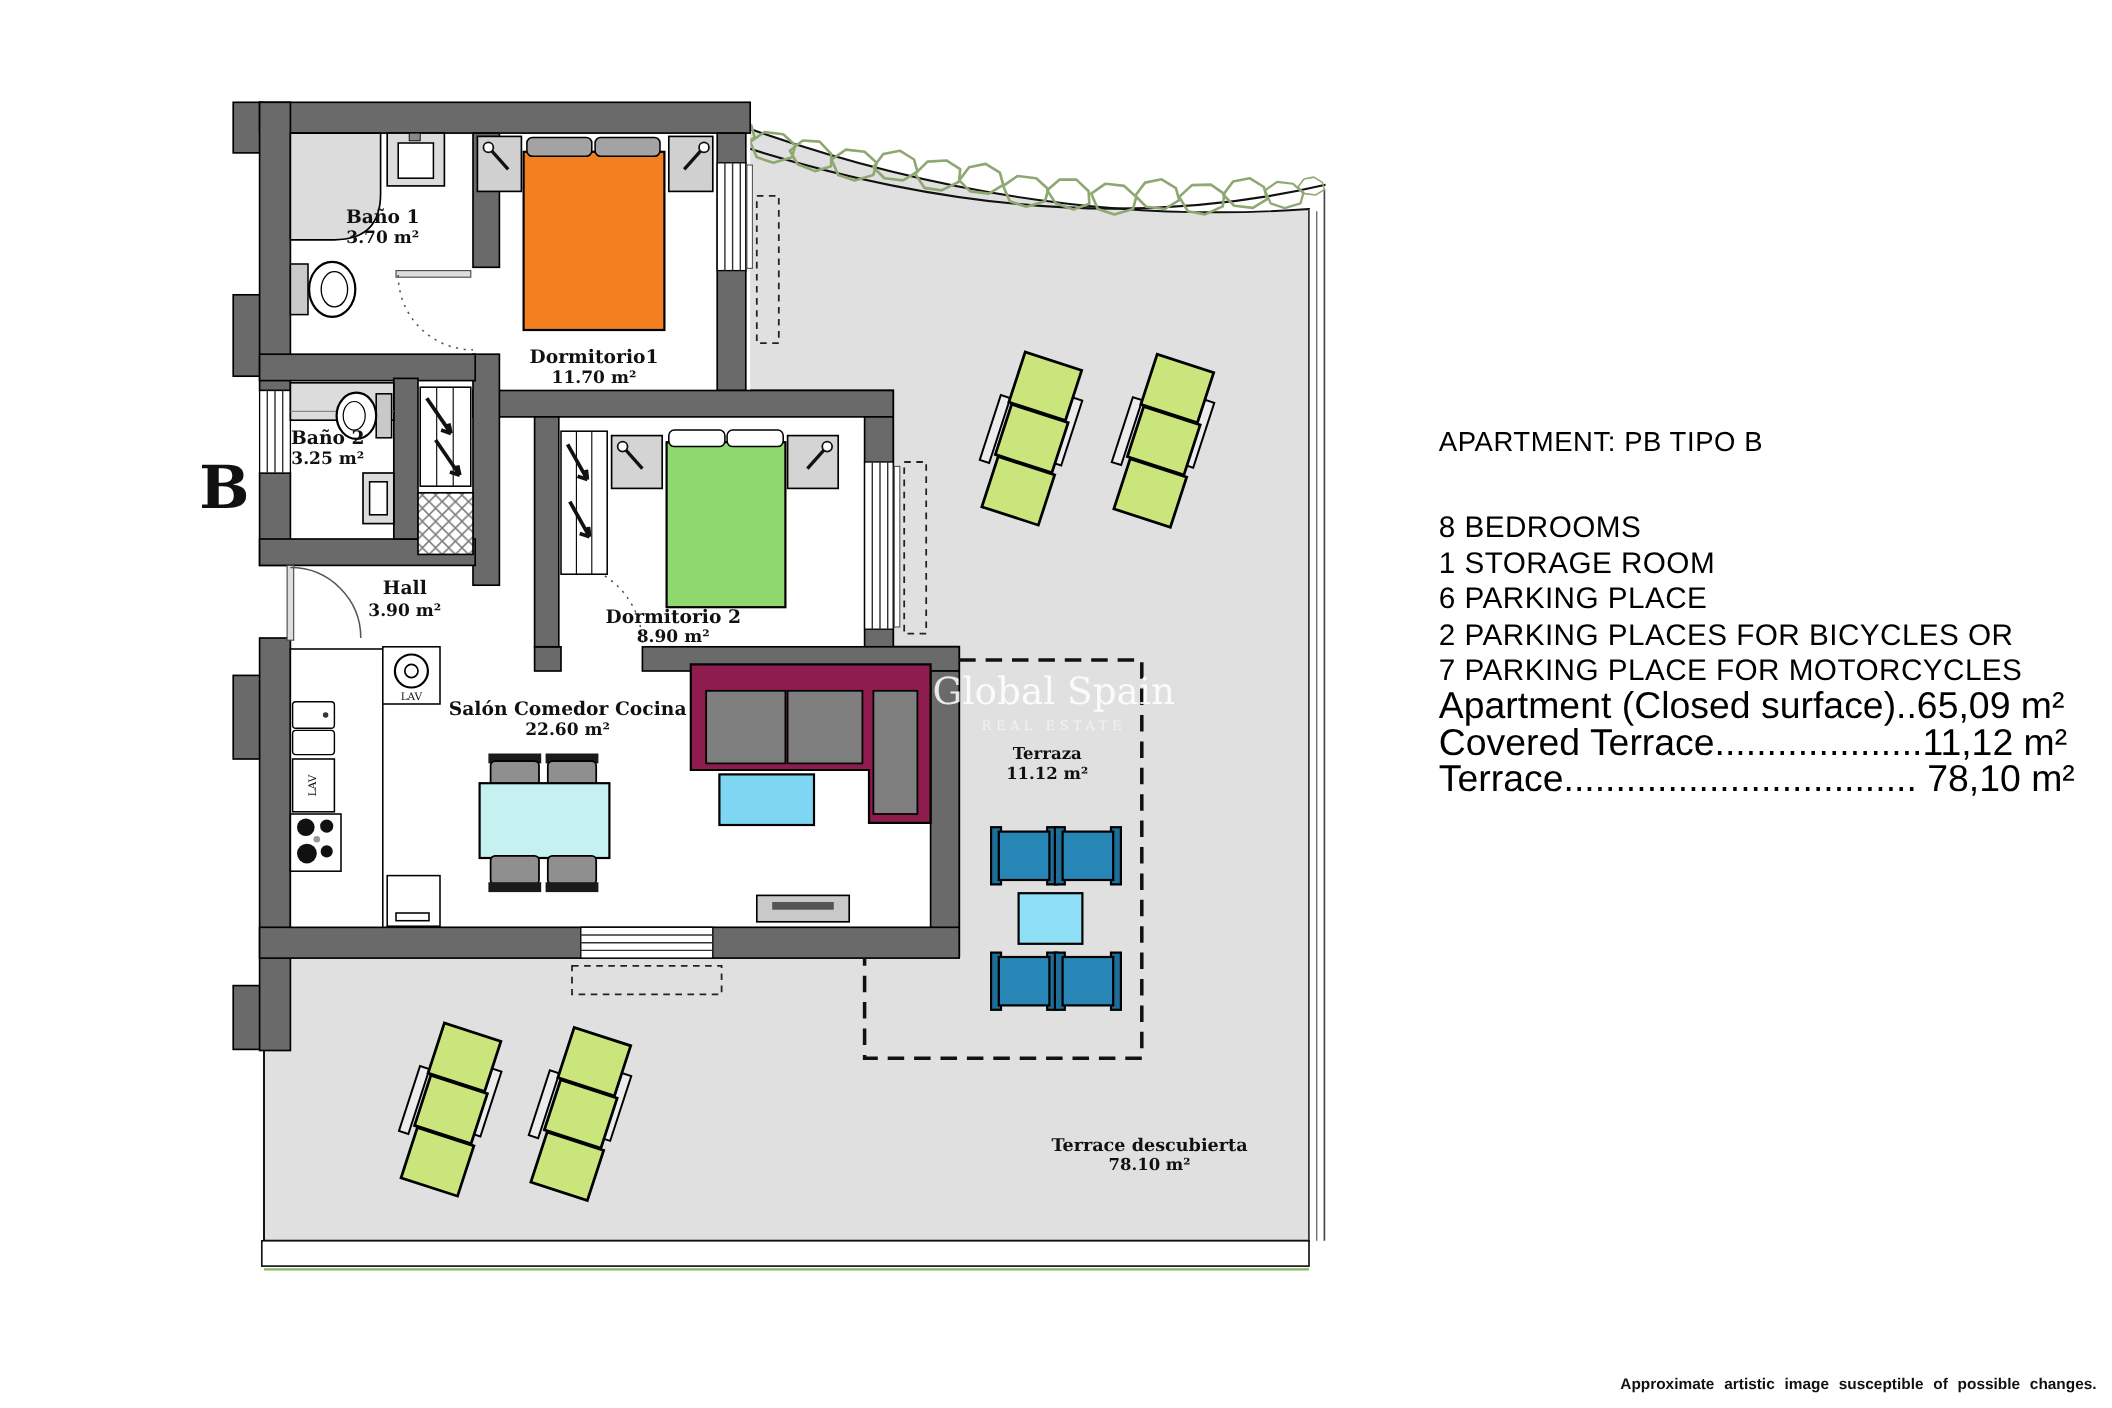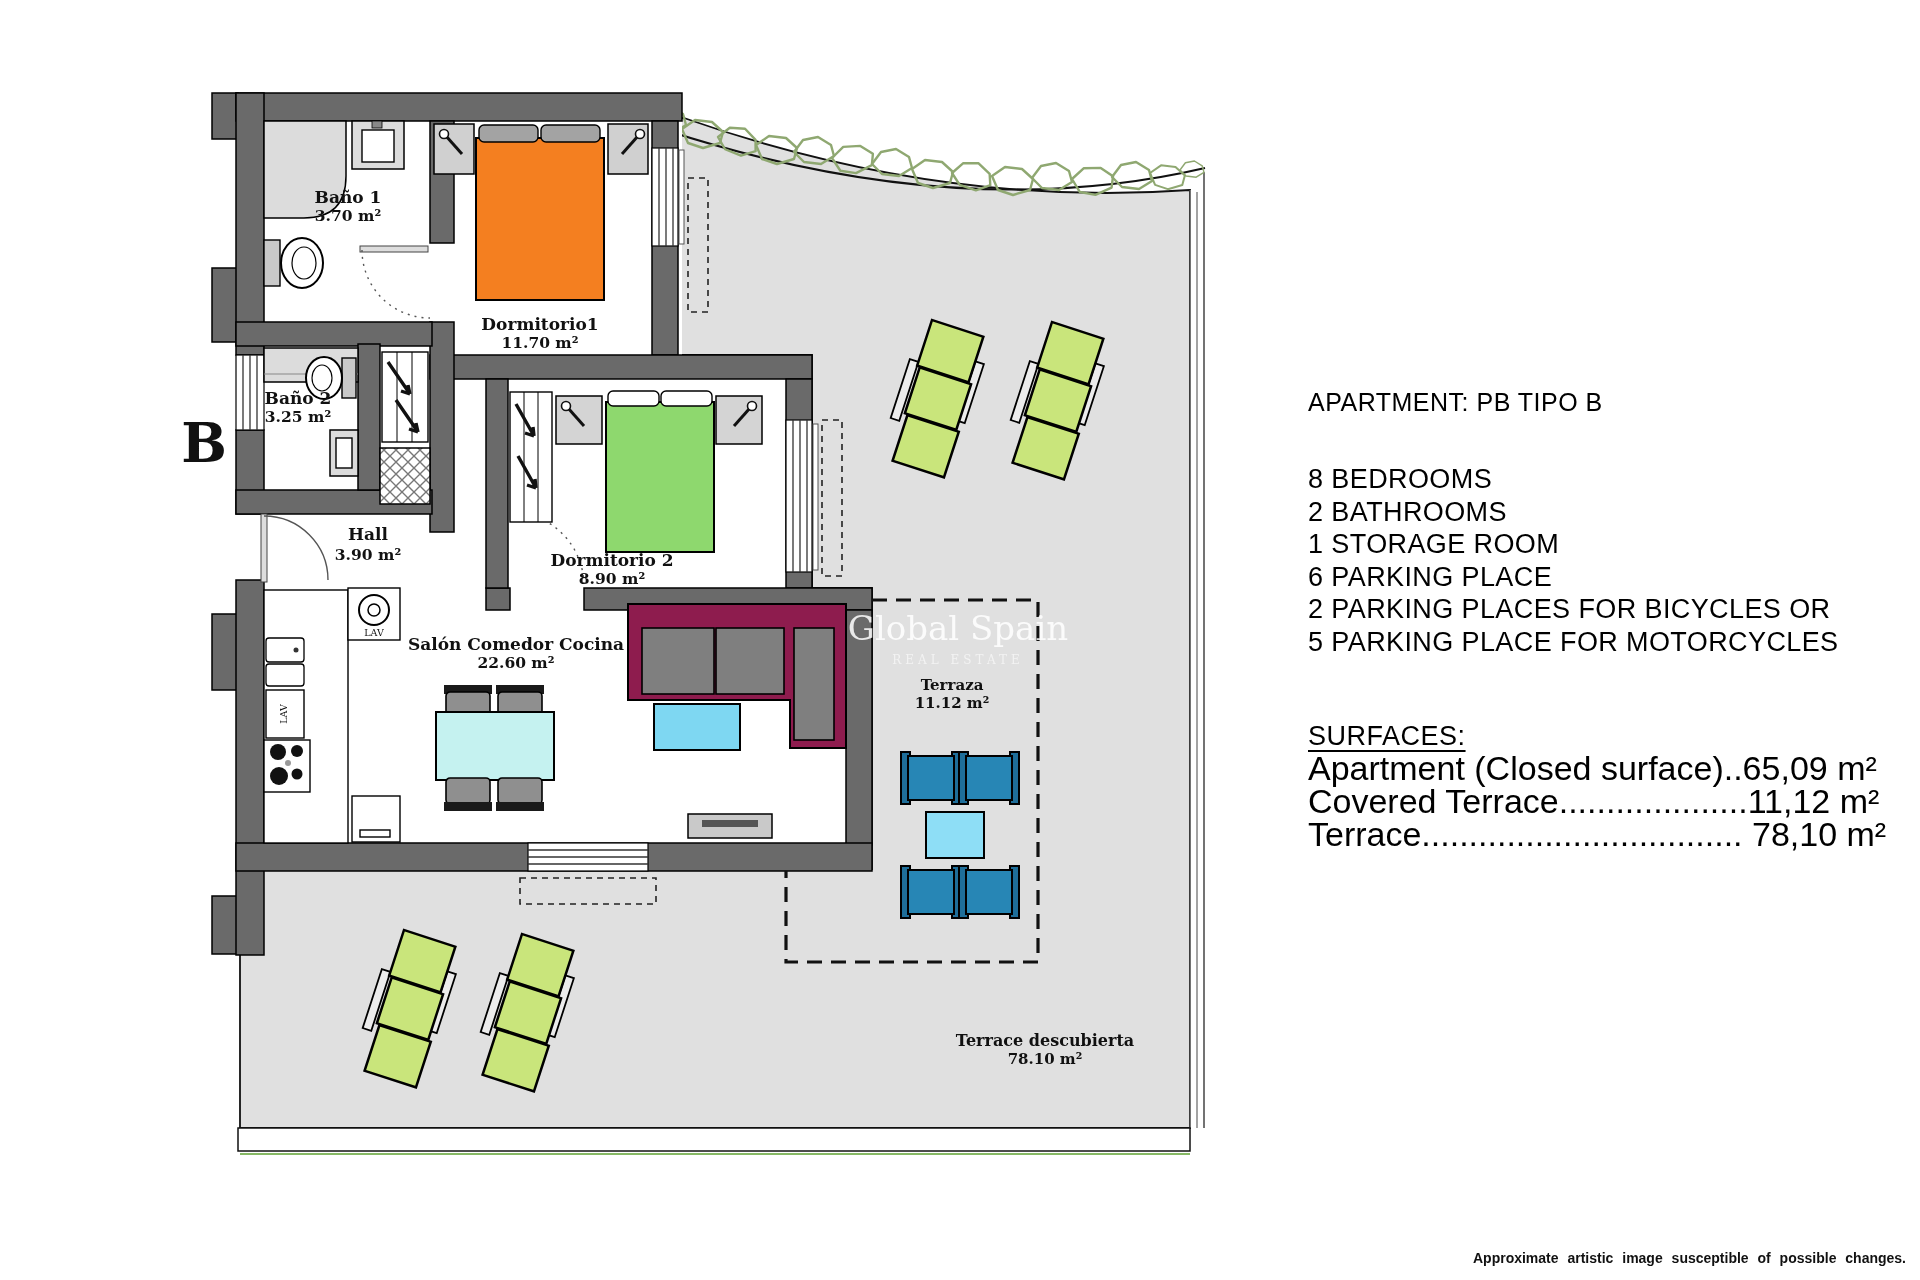--- a/index.html
+++ b/index.html
@@ -354,25 +354,23 @@
     <text class="roomarea" x="952" y="708" style="font-size:15px">11.12 m²</text>
 
     <text class="roomname" x="1045" y="1046" style="font-size:16px">Terrace descubierta</text>
     <text class="roomarea" x="1045" y="1064" style="font-size:15px">78.10 m²</text>
   </g>
 </svg>
 
   <div class="side-panel">
     <div class="panel-title">APARTMENT: PB TIPO B</div>
     <div class="feature-line">8 BEDROOMS</div>
-    <div class="feature-line">2 BATHROOMS</div>
     <div class="feature-line">1 STORAGE ROOM</div>
     <div class="feature-line">6 PARKING PLACE</div>
     <div class="feature-line">2 PARKING PLACES FOR BICYCLES OR</div>
-    <div class="feature-line">5 PARKING PLACE FOR MOTORCYCLES</div>
-    <div><span class="surfaces-head">SURFACES:</span></div>
+    <div class="feature-line">7 PARKING PLACE FOR MOTORCYCLES</div>
     <div class="surface-line">Apartment (Closed surface)..65,09 m²</div>
     <div class="surface-line">Covered Terrace....................11,12 m²</div>
     <div class="surface-line">Terrace.................................. 78,10 m²</div>
   </div>
 
   <div class="disclaimer">Approximate artistic image susceptible of possible changes.</div>
 </div>
 
 </body></html>

